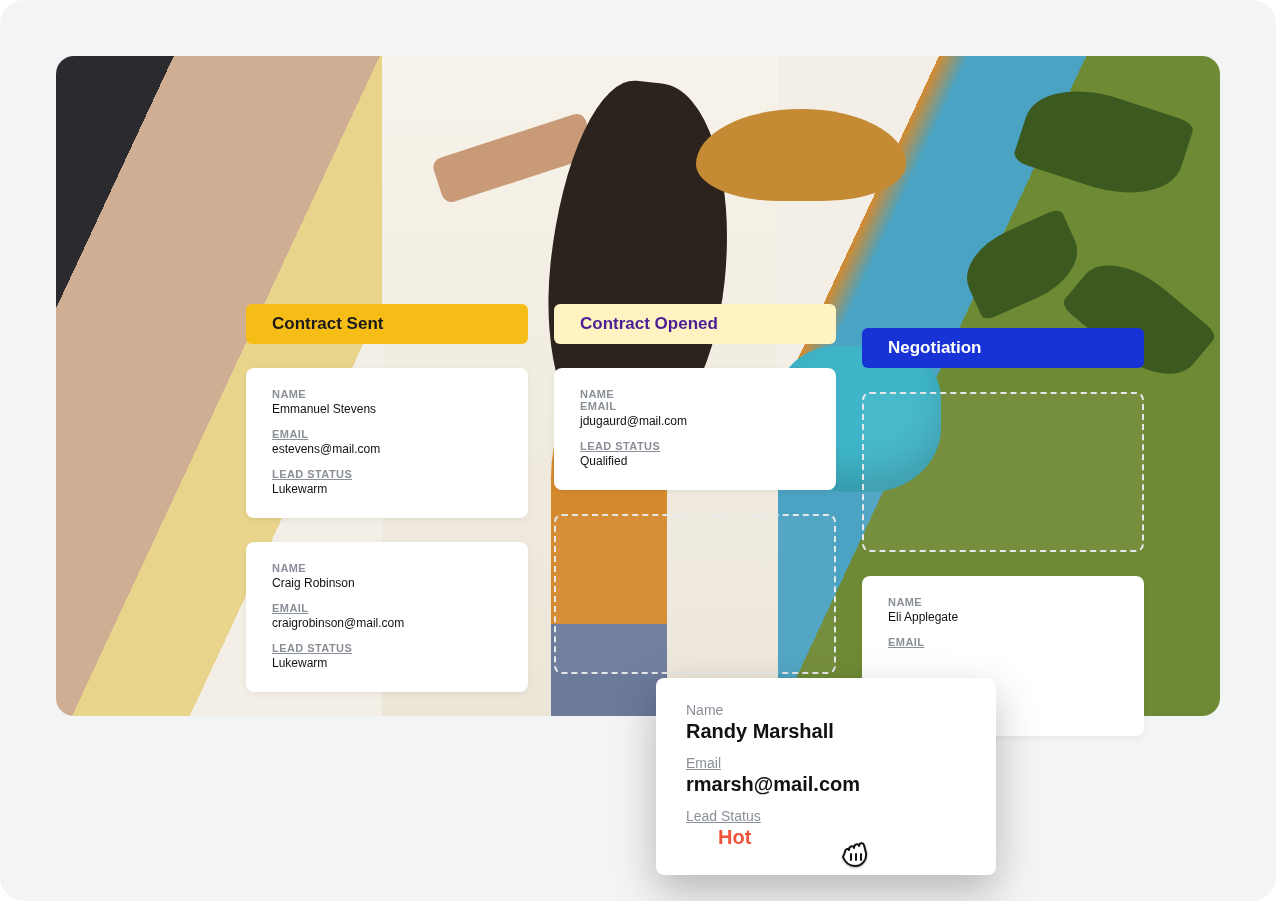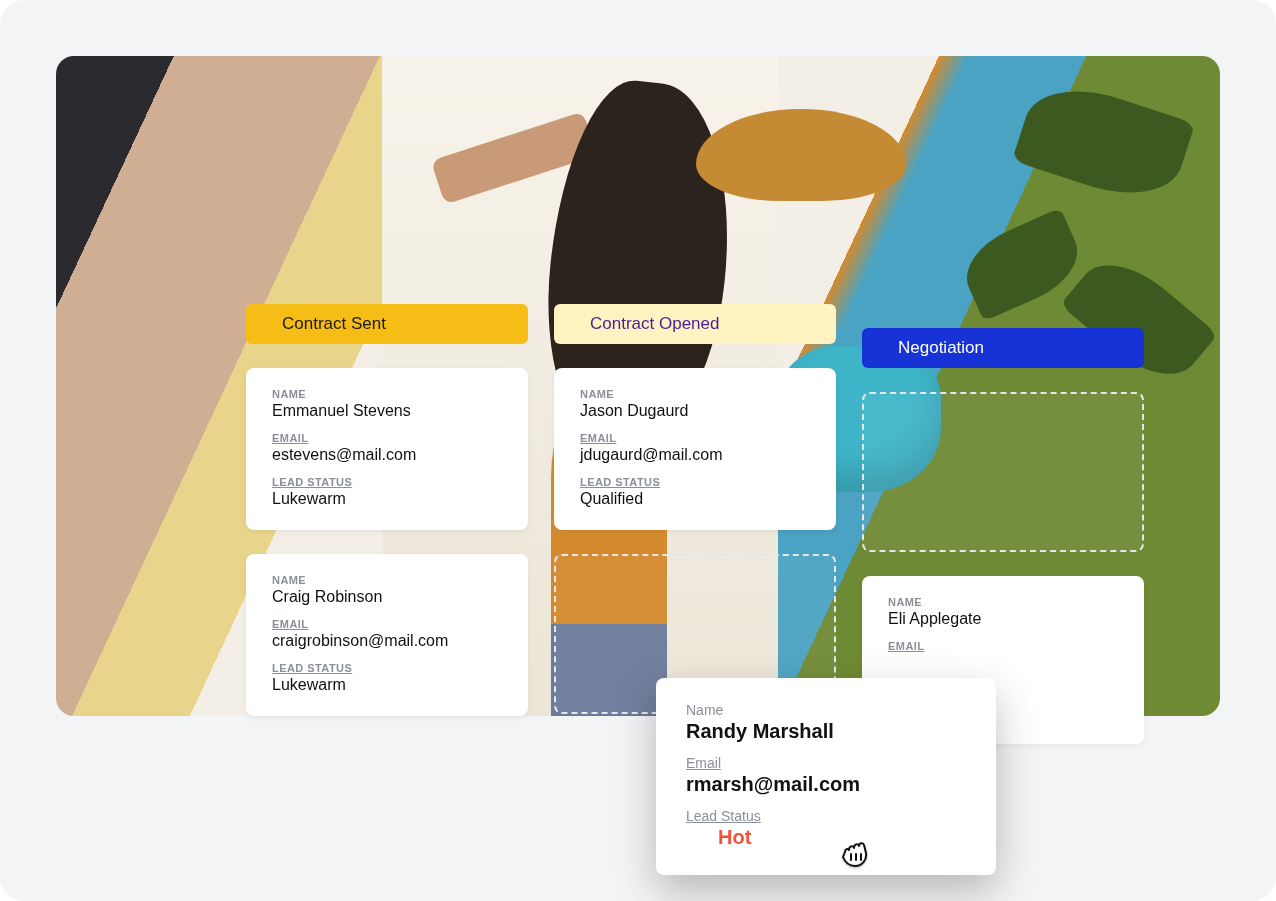--- a/index.html
+++ b/index.html
@@ -35,31 +35,31 @@
     .arm { position:absolute; left:-10%; top:12%; width:55%; height:7%; background:#c99a78; border-radius:10px; transform:rotate(-18deg);}    
     .bag { position:absolute; left:62%; top:44%; width:14%; height:22%; background:#3fb5c9; border-radius:36% 36% 44% 44%; box-shadow:inset 0 -20px 30px rgba(0,0,0,.15);}    
     .hat { position:absolute; left:55%; top:8%; width:18%; height:14%; background:#c48a34; border-radius:50% 50% 40% 40% / 60% 60% 40% 40%; }
     .leaf { position:absolute; background:#3c5a1f; border-radius:50% 10% 50% 10%; }
     .l1{ right:3%; top:6%; width:14%; height:14%; transform:rotate(18deg);}    
     .l2{ right:12%; top:26%; width:10%; height:11%; transform:rotate(-24deg);}    
     .l3{ right:1%; top:34%; width:12%; height:12%; transform:rotate(40deg);}    
 
     .board { position:absolute; left:190px; top:248px; display:flex; gap:26px; }
     .col { width:282px; }
-    .col-header { height:40px; display:flex; align-items:center; padding:0 36px; border-radius:6px; font-weight:400; font-size:17px; }
+    .col-header { height:40px; display:flex; align-items:center; padding:0 26px; border-radius:6px; font-weight:700; font-size:17px; }
     .hdr-sent { background:#f6bd16; color:#1a1a1a; }
     .hdr-opened { background:#fff3c2; color:#4c1d95; }
     .hdr-neg { background:#1733d6; color:#fff;margin-top:24px; }
 
     .card, .dragcard {
       background:#fff; border-radius:8px; margin-top:24px; padding:20px 26px 22px;
       box-shadow:0 2px 6px rgba(0,0,0,.06);
     }
     .label { font-size:11px; letter-spacing:.04em; color:#8a8f98; font-weight:600; text-transform:uppercase; }
-    .value { font-size:16px; color:#111; font-weight:500; margin-top:2px; }
+    .value { font-size:12px; color:#111; font-weight:500; margin-top:2px; }
     .value + .label { margin-top:12px;text-decoration:underline; }
 
     .dropzone { margin-top:24px; height:160px; border:2px dashed #e5e7eb; border-radius:8px; background:rgba(255,255,255,.05); }
 
     .dragcard { position:absolute; left:600px; top:598px; width:340px; padding:24px 30px 26px; box-shadow:0 16px 40px rgba(0,0,0,.25); z-index:5; }
     .dragcard .label { text-transform:none; font-size:14px; letter-spacing:0; font-weight:500; }
     .dragcard .value { font-size:20px; font-weight:600; }
     .hot { color:#ef553b; font-weight:700;margin-left:32px; }
 
     .grab-cursor { position:absolute; left:780px; top:776px; z-index:6; }
@@ -108,21 +108,20 @@
           <div class="value">Lukewarm</div>
         </div>
       </div>
 
       <div class="col">
         <div class="col-header hdr-opened">
           <span>Contract Opened</span>
         </div>
         <div class="card">
           <div class="label">NAME</div>
-          <div class="value">Jason Dugaurd</div>
           <div class="label">EMAIL</div>
           <div class="value">jdugaurd@mail.com</div>
           <div class="label">LEAD STATUS</div>
           <div class="value">Qualified</div>
         </div>
         <div class="dropzone"></div>
       </div>
 
       <div class="col">
         <div class="col-header hdr-neg">

